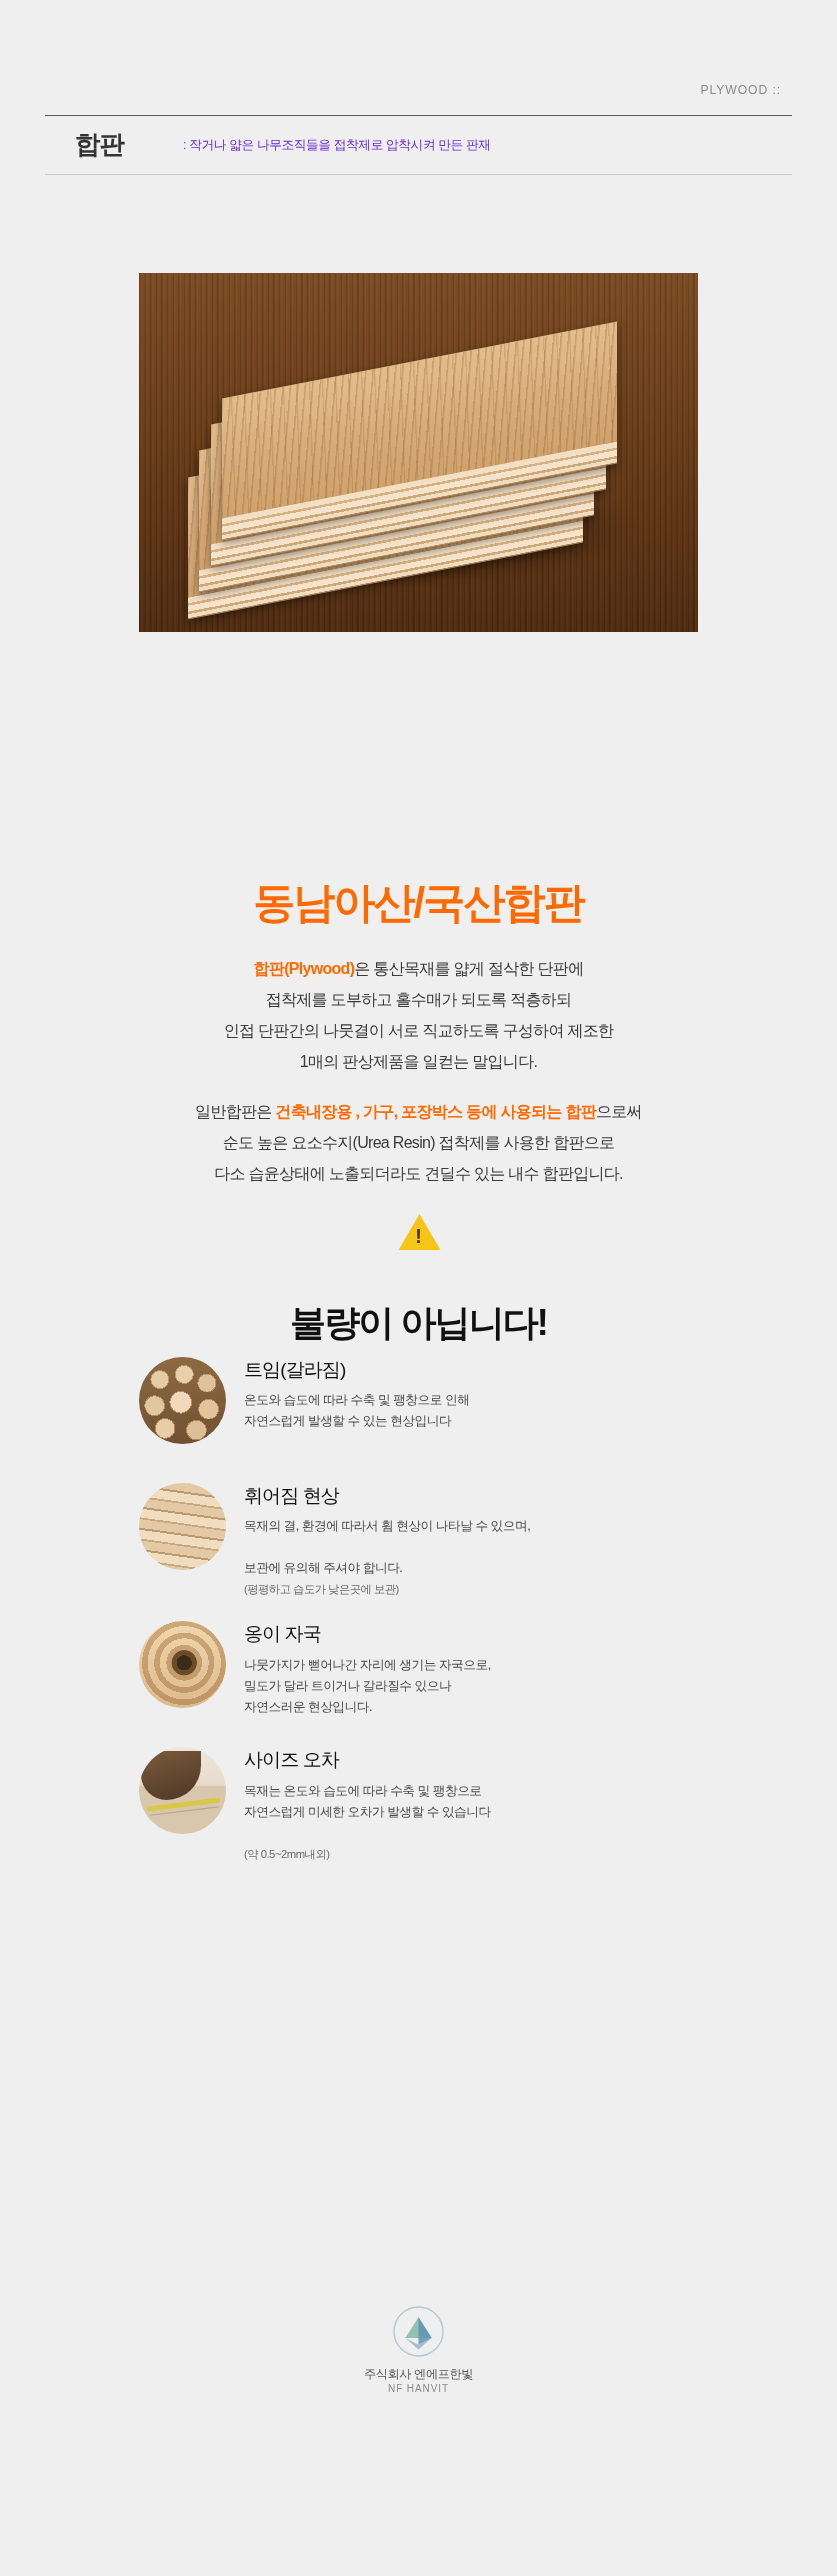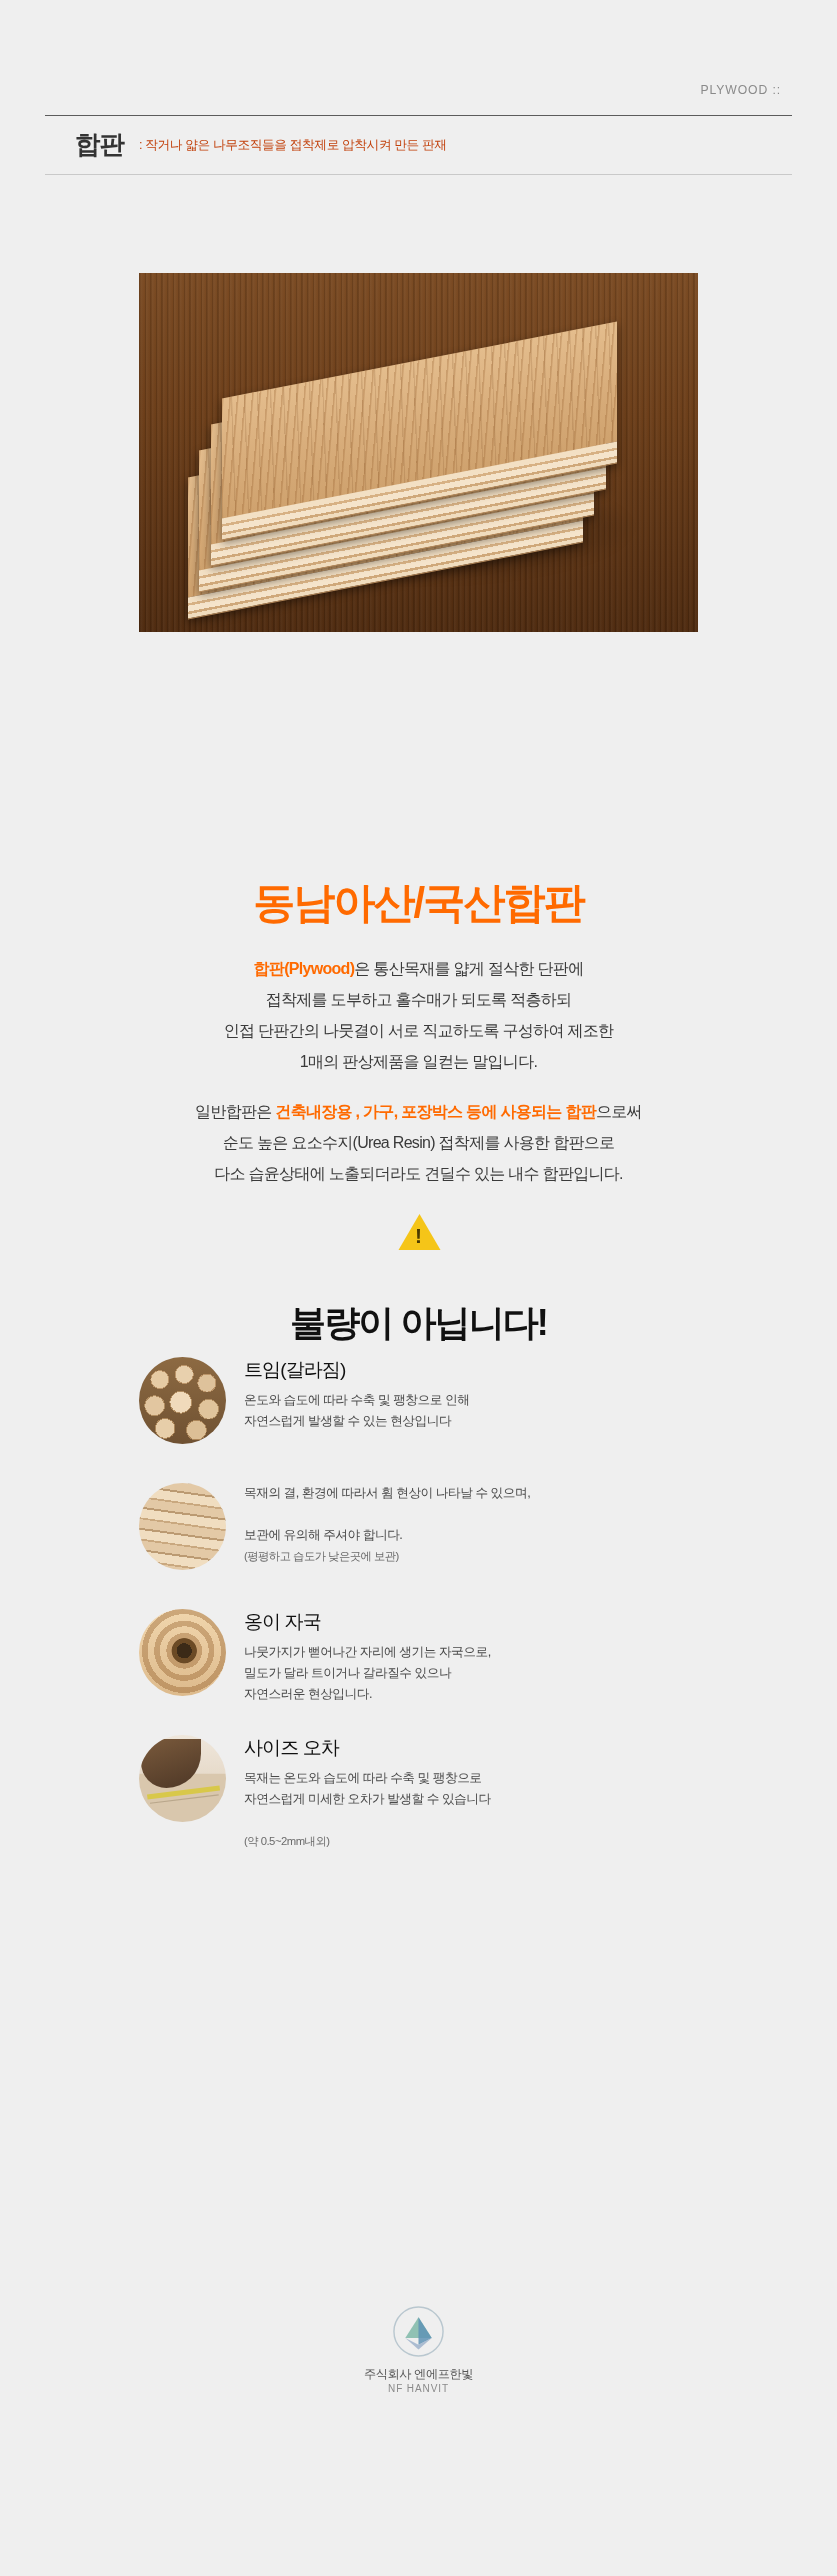--- a/index.html
+++ b/index.html
@@ -32,31 +32,32 @@
   .title-bar {
     position: absolute;
     top: 115px;
     left: 45px;
     right: 45px;
     border-top: 1.9px solid #5c5c5c;
     border-bottom: 0.9px solid #c9c9c9;
     height: 58px;
     display: flex;
     align-items: center;
+    gap: 44px;
   }
   .title-bar .kw {
     font-size: 25.4px;
     font-weight: bold;
     color: #333;
     margin-left: 30px;
     letter-spacing: -0.9px;
   }
   .title-bar .desc {
     font-size: 12.7px;
-    color: #c2410c;
+    color: #6d28d9;
     margin-left: 15px;
     letter-spacing: -0.4px;
   }
 
   
   .photo {
     position: absolute;
     top: 273px;
     left: 139px;
     width: 559px;
@@ -365,20 +366,21 @@
 
     <div class="item">
       <div class="thumb logs"></div>
       <h3>트임(갈라짐)</h3>
       <p>온도와 습도에 따라 수축 및 팽창으로 인해
 자연스럽게 발생할 수 있는 현상입니다</p>
     </div>
 
     <div class="item">
       <div class="thumb warp"></div>
+      <h3>휘어짐 현상</h3>
       <p>목재의 결, 환경에 따라서 휨 현상이 나타날 수 있으며,</p>
       <p>
         <span>보관에 유의해 주셔야 합니다.</span>
         <span class="small">(평평하고 습도가 낮은곳에 보관)</span>
       </p>
     </div>
 
     <div class="item">
       <div class="thumb knot"></div>
       <h3>옹이 자국</h3>

